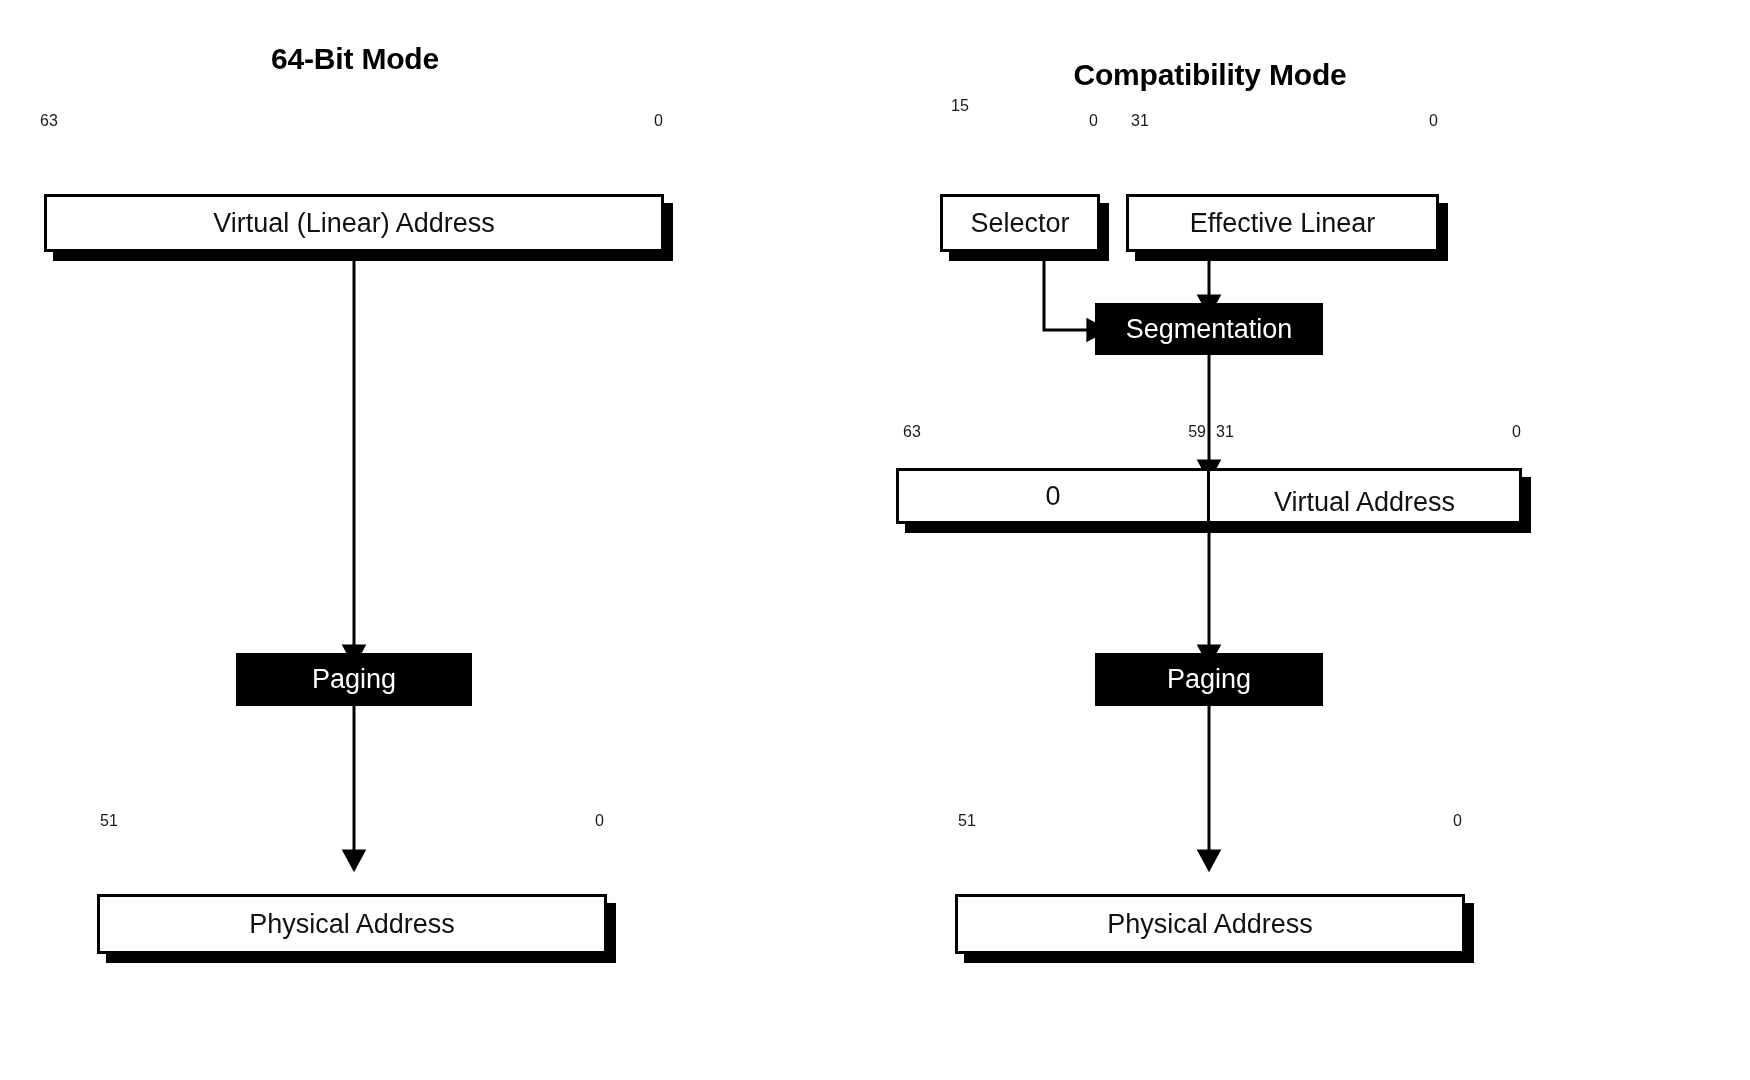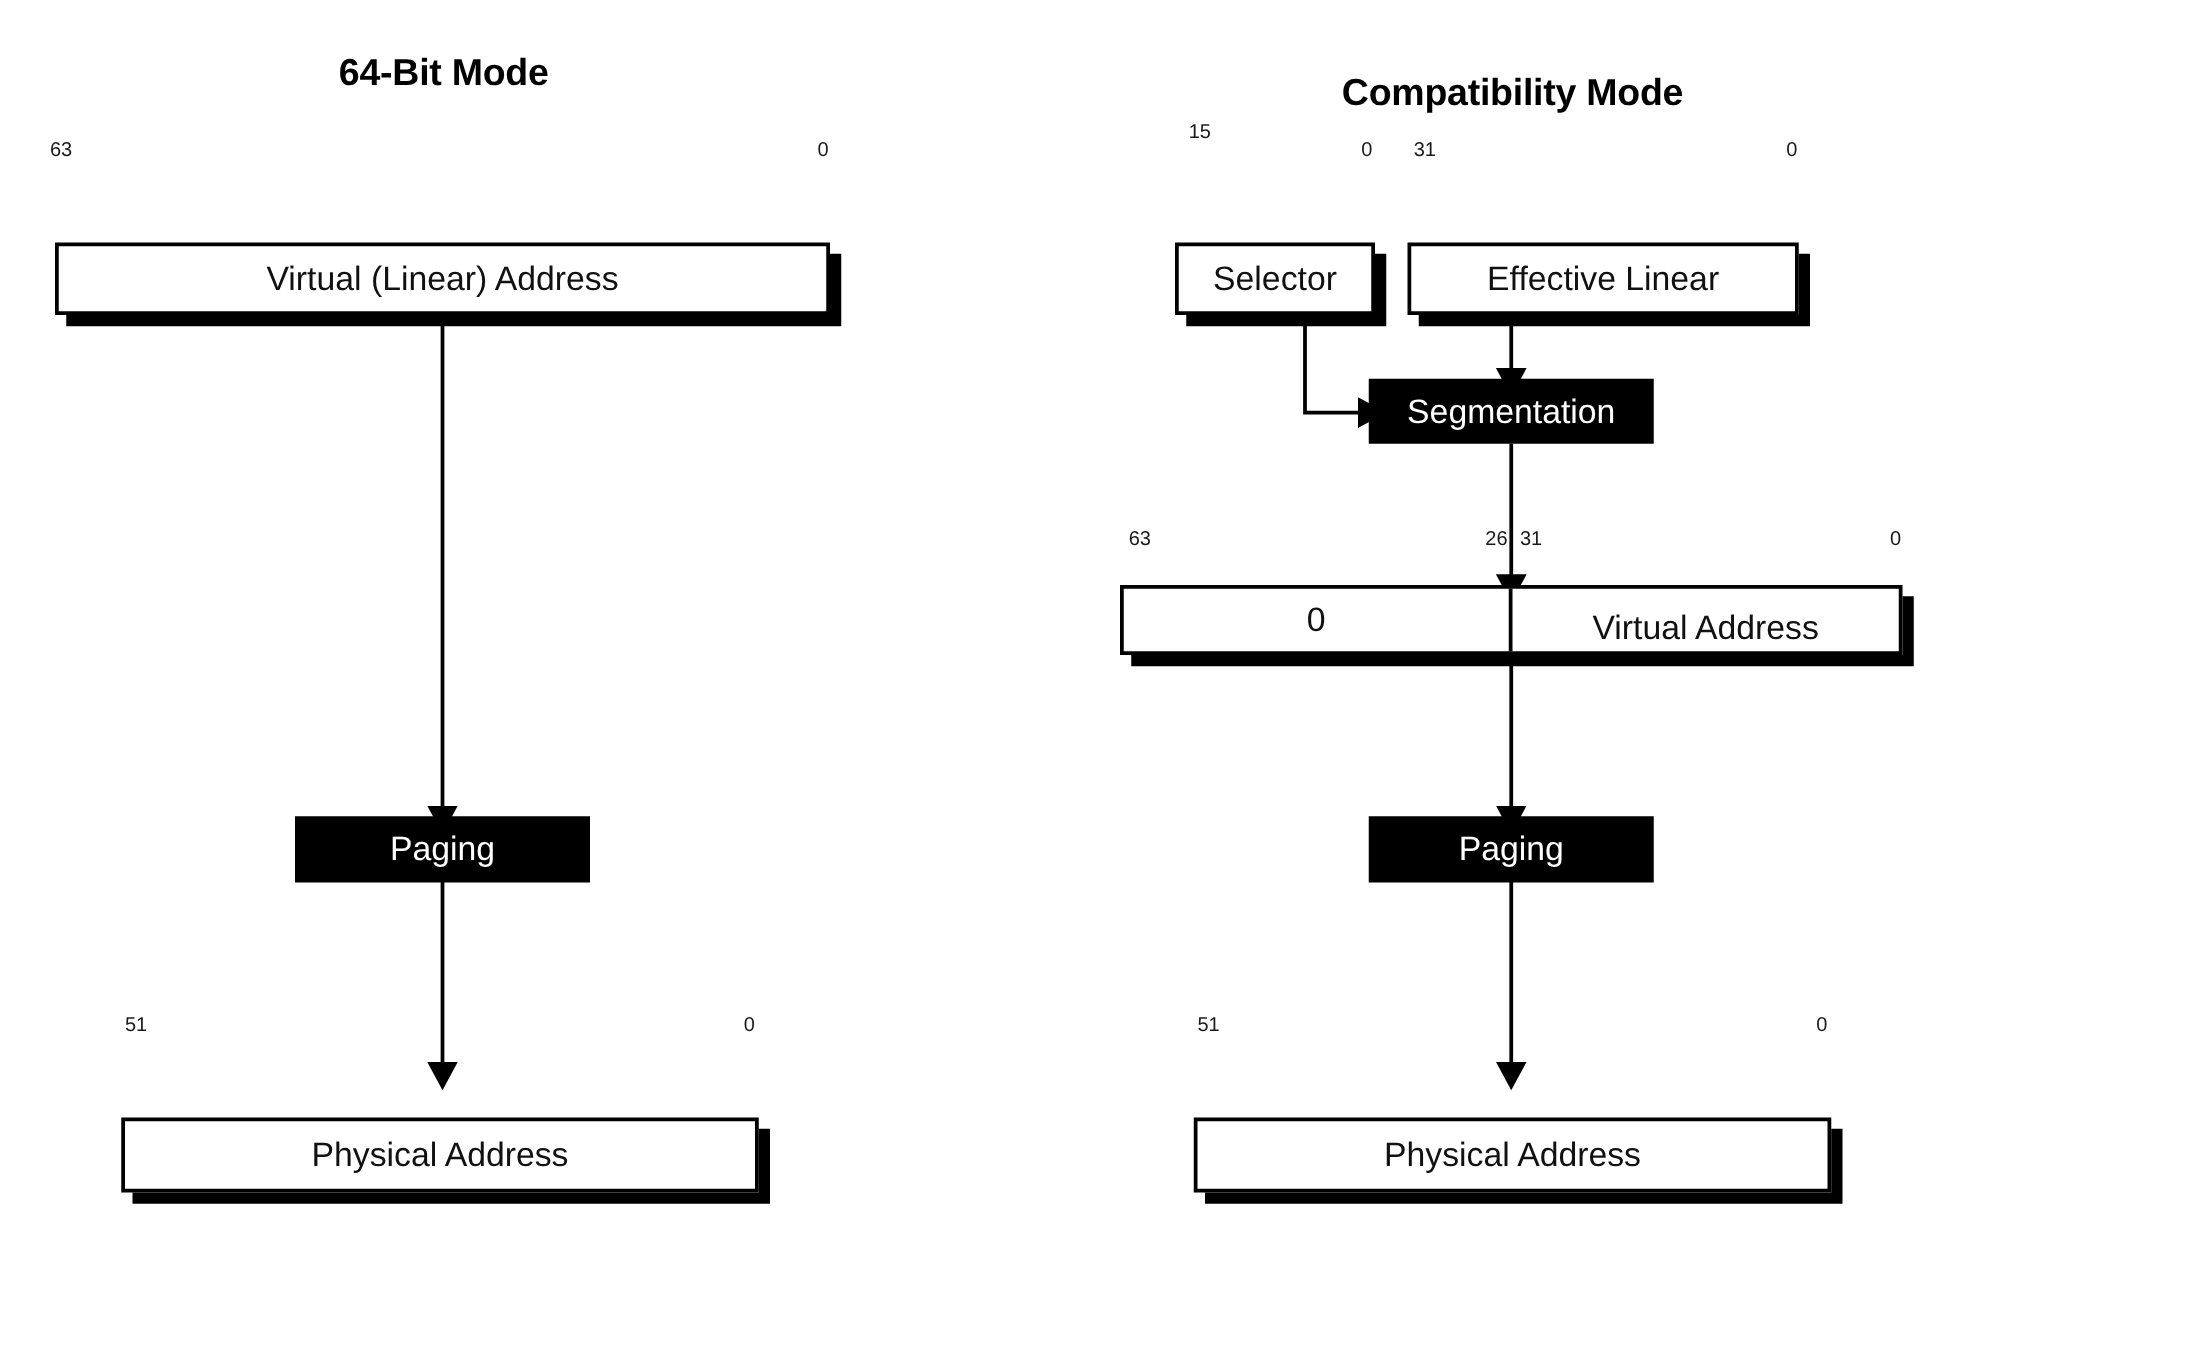--- a/index.html
+++ b/index.html
@@ -174,21 +174,21 @@
 
   <div class="wbox" style="left:1126px; top:158px; width:313px; height:58px;">
     <span class="lbl">Effective Linear</span>
   </div>
 
   <div class="bbox" style="left:1095px; top:303px; width:228px; height:52px;">
     <span class="lbl">Segmentation</span>
   </div>
 
   <div class="bit" style="left:903px; top:424px;">63</div>
-  <div class="bit r" style="left:1206px; top:424px;">26</div>
+  <div class="bit r" style="left:1206px; top:424px;">59</div>
   <div class="bit" style="left:1216px; top:424px;">31</div>
   <div class="bit r" style="left:1521px; top:424px;">0</div>
 
   <div class="splitbox" style="left:896px; top:468px; width:626px; height:56px;">
     <div class="cell left-cell" style="width:311px;">
       <span class="lbl">0</span>
     </div>
     <div class="cell" style="flex:1;margin-top:12px;">
       <span class="lbl">Virtual Address</span>
     </div>

